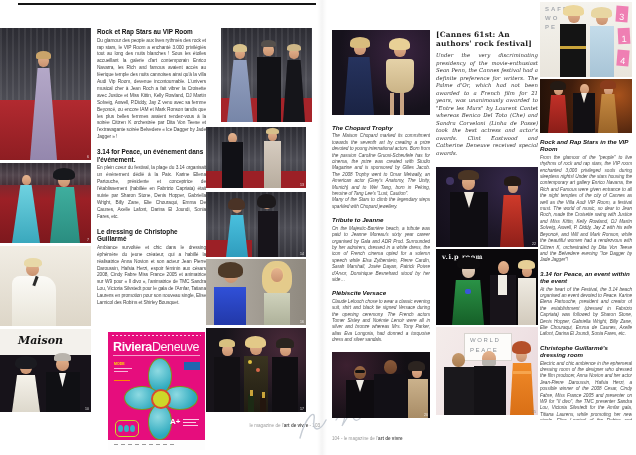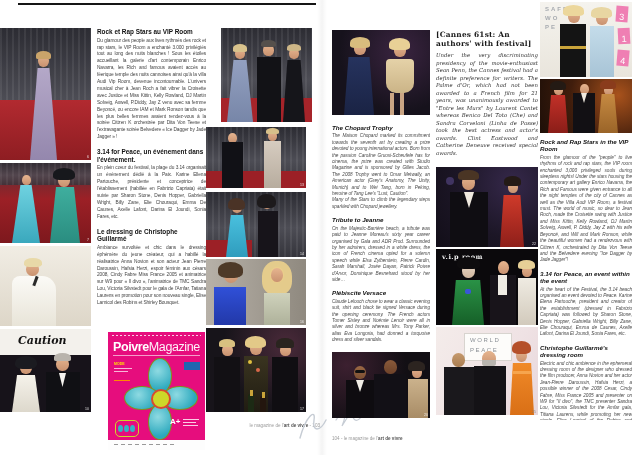--- a/index.html
+++ b/index.html
@@ -54,21 +54,21 @@
 
   <div class="ph" style="left:0;top:246px;width:91px;height:80px;background:linear-gradient(#f1ede4,#ddd6c8);">
     <div class="hd" style="left:26px;top:16px;width:13px;height:14px;"></div>
     <div class="abs" style="left:24px;top:12px;width:18px;height:9px;background:#e8d9a8;border-radius:50% 50% 30% 30%;"></div>
     <div class="abs" style="left:12px;top:30px;width:44px;height:50px;background:linear-gradient(#fbfaf6,#e8e4d8);border-radius:8px 14px 0 0;"></div>
     <div class="abs" style="left:34px;top:30px;width:2.5px;height:10px;background:#2a2a2a;transform:rotate(20deg);"></div>
   </div>
 
   <div class="ph" style="left:0;top:329px;width:91px;height:83px;background:#17131a;">
     <div class="abs" style="left:0;top:0;width:91px;height:26px;background:#f3f1ec;"></div>
-    <span class="abs" style="left:18px;top:5px;font-family:'DejaVu Serif',serif;font-style:italic;font-weight:bold;font-size:11px;color:#141414;">Caution</span>
+    <span class="abs" style="left:18px;top:5px;font-family:'DejaVu Serif',serif;font-style:italic;font-weight:bold;font-size:11px;color:#141414;">Maison</span>
     <div class="hd" style="left:20px;top:32px;width:12px;height:13px;"></div>
     <div class="abs" style="left:15px;top:27px;width:22px;height:13px;background:#1b1b20;border-radius:50% 50% 35% 35%;"></div>
     <div class="abs" style="left:12px;top:46px;width:28px;height:37px;background:linear-gradient(#f5f2ea,#ddd8cc);clip-path:polygon(18% 0,82% 0,100% 100%,0 100%);"></div>
     <div class="hd" style="left:56px;top:28px;width:13px;height:14px;"></div>
     <div class="abs" style="left:54px;top:24px;width:17px;height:8px;background:#b9b4ac;border-radius:50% 50% 20% 20%;"></div>
     <div class="abs" style="left:46px;top:43px;width:34px;height:40px;background:#101014;"></div>
     <div class="abs" style="left:59px;top:44px;width:7px;height:14px;background:#f4f2ee;clip-path:polygon(0 0,100% 0,50% 100%);"></div>
     <span class="num">10</span>
   </div>
 
@@ -77,21 +77,21 @@
     <p class="fr-p">Du glamour des people aux lives rythmés des rock et rap stars, le VIP Room a enchanté 3.000 privilégiés tout au long des nuits blanches ! Sous les étoiles accueillant la galerie d'art contemporain Enrico Navarra, les Rich and famous avaient accès au féerique temple des nuits cannoises ainsi qu'à la villa Audi Vip Room, devenue incontournable. L'univers musical cher à Jean Roch a fait vibrer la Croisette avec Justice et Miss Kittin, Kelly Rowland, DJ Martin Solveig, Axwell, P.Diddy, Jay Z venu avec sa femme Beyoncé, ou encore IAM et Mark Ronson tandis que les plus belles femmes avaient rendez-vous à la soirée Citizen K orchestrée par Dita Von Teese et l'extravagante soirée Belvedere « Ice Dagger by Jade Jagger » !</p>
     <h3 class="fr-h">3.14 for Peace, un événement dans l'événement.</h3>
     <p class="fr-p">En plein cœur du festival, la plage du 3.14 organisait un événement dédié à la Paix. Karine Ellena Partouche, présidente et conceptrice de l'établissement (habillée en Fabrizio Capriata) était suivie par Sharon Stone, Denis Hopper, Gabriella Wright, Billy Zane, Elie Chouraqui, Emma De Caunes, Axelle Lafont, Darina El Joundi, Sonia Fares, etc.</p>
     <h3 class="fr-h">Le dressing de Christophe Guillarmé</h3>
     <p class="fr-p">Ambiance survoltée et chic dans le dressing éphémère du jeune créateur, qui a habillé la réalisatrice Anna Novion et son acteur Jean Pierre Daroussin, Hafsia Herzi, espoir féminin aux césars 2008, Cindy Fabre Miss France 2005 et animatrice sur W9 pour « Il divo », l'animatrice de TMC Sandra Lou, Victoria Silvstedt pour le gala de l'Amfar, Tatiana Laurens en promotion pour son nouveau single, Elise Larnicol des Robins et Shirley Bousquet.</p>
   </div>
 
   <div class="ph" style="left:108px;top:332px;width:97px;height:118px;background:#e60d7d;">
     <div class="abs" style="left:4px;top:3px;width:89px;height:1px;background:repeating-linear-gradient(90deg,#fff 0 2px,transparent 2px 4px);opacity:.8;"></div>
     <span class="abs" style="left:5px;top:8px;color:#fff;font-size:12.5px;letter-spacing:-0.4px;">
-      <b>Poivre</b><span style="font-weight:normal;opacity:.95;">Magazine</span>
+      <b>Riviera</b><span style="font-weight:normal;opacity:.95;">Deneuve</span>
     </span>
     <div class="abs" style="left:5px;top:23px;width:87px;height:.8px;background:#fff;opacity:.6;"></div>
     <span class="abs" style="left:6px;top:30px;font-size:3.5px;font-weight:bold;color:#ffe500;">MODE</span>
     <div class="abs" style="left:6px;top:36px;width:18px;height:1px;background:#fff;opacity:.7;"></div>
     <div class="abs" style="left:6px;top:39px;width:14px;height:1px;background:#fff;opacity:.7;"></div>
     <div class="abs" style="left:6px;top:48px;width:16px;height:1px;background:#ff8a00;"></div>
     <div class="abs" style="left:76px;top:30px;width:16px;height:8px;background:#1f66b0;"></div>
 
     <div class="abs" style="left:40px;top:26px;width:22px;height:34px;border-radius:50%;background:radial-gradient(circle at 40% 35%,#8edae2,#2ba8bd 75%);border:1px solid #7f941c;"></div>
     <div class="abs" style="left:40px;top:72px;width:22px;height:34px;border-radius:50%;background:radial-gradient(circle at 40% 35%,#8edae2,#2ba8bd 75%);border:1px solid #7f941c;"></div>
@@ -215,21 +215,21 @@
     <div class="abs" style="left:14px;top:28px;width:28px;height:38px;background:#0e0c10;"></div>
     <div class="abs" style="left:24px;top:28px;width:8px;height:12px;background:#f0ede6;clip-path:polygon(0 0,100% 0,50% 100%);"></div>
     <div class="hd" style="left:52px;top:8px;width:13px;height:14px;background:linear-gradient(#8a5a3a,#6e432a);"></div>
     <div class="abs" style="left:42px;top:22px;width:32px;height:44px;background:#121016;"></div>
     <div class="hd" style="left:80px;top:14px;width:10px;height:12px;"></div>
     <div class="abs" style="left:76px;top:9px;width:17px;height:10px;background:#2c2420;border-radius:50% 50% 25% 25%;"></div>
     <div class="abs" style="left:76px;top:27px;width:20px;height:39px;background:linear-gradient(#cbb28c,#a88c66);"></div>
     <span class="num">20</span>
   </div>
 
-  <h2 class="abs serif-h" style="left:436px;top:30px;width:104px;">[Cannes 61st: An authors' with festival]</h2>
+  <h2 class="abs serif-h" style="left:436px;top:30px;width:104px;">[Cannes 61st: An authors' rock festival]</h2>
   <p class="abs serif-p" style="left:436px;top:52px;width:102px;">Under the very discriminating presidency of the movie-enthusiast Sean Penn, the Cannes festival had a definite preference for writers. The Palme d'Or, which had not been awarded to a French film for 21 years, was unanimously awarded to "Entre les Murs" by Laurent Cantet whereas Benico Del Toto (Che) and Sandra Corveloni (Linha de Passe) took the best actress and actor's awards. Clint Eastwood and Catherine Deneuve received special awards.</p>
 
   <div class="ph" style="left:436px;top:167px;width:102px;height:80px;background:radial-gradient(circle at 75% 20%,#35284a,#1c1626 55%,#120e18);">
     <div class="abs" style="left:10px;top:10px;width:8px;height:8px;border-radius:50%;background:#5a4a8a;opacity:.6;"></div>
     <div class="hd" style="left:26px;top:8px;width:13px;height:15px;"></div>
     <div class="abs" style="left:22px;top:3px;width:21px;height:10px;background:#4a3524;border-radius:50% 50% 25% 25%;"></div>
     <div class="abs" style="left:14px;top:25px;width:38px;height:55px;background:#0f0d12;"></div>
     <div class="abs" style="left:28px;top:25px;width:10px;height:16px;background:#efe9df;clip-path:polygon(0 0,100% 0,50% 100%);"></div>
     <div class="hd" style="left:72px;top:14px;width:10px;height:12px;"></div>
     <div class="abs" style="left:68px;top:9px;width:17px;height:10px;background:#241a16;border-radius:50% 50% 25% 25%;"></div>

